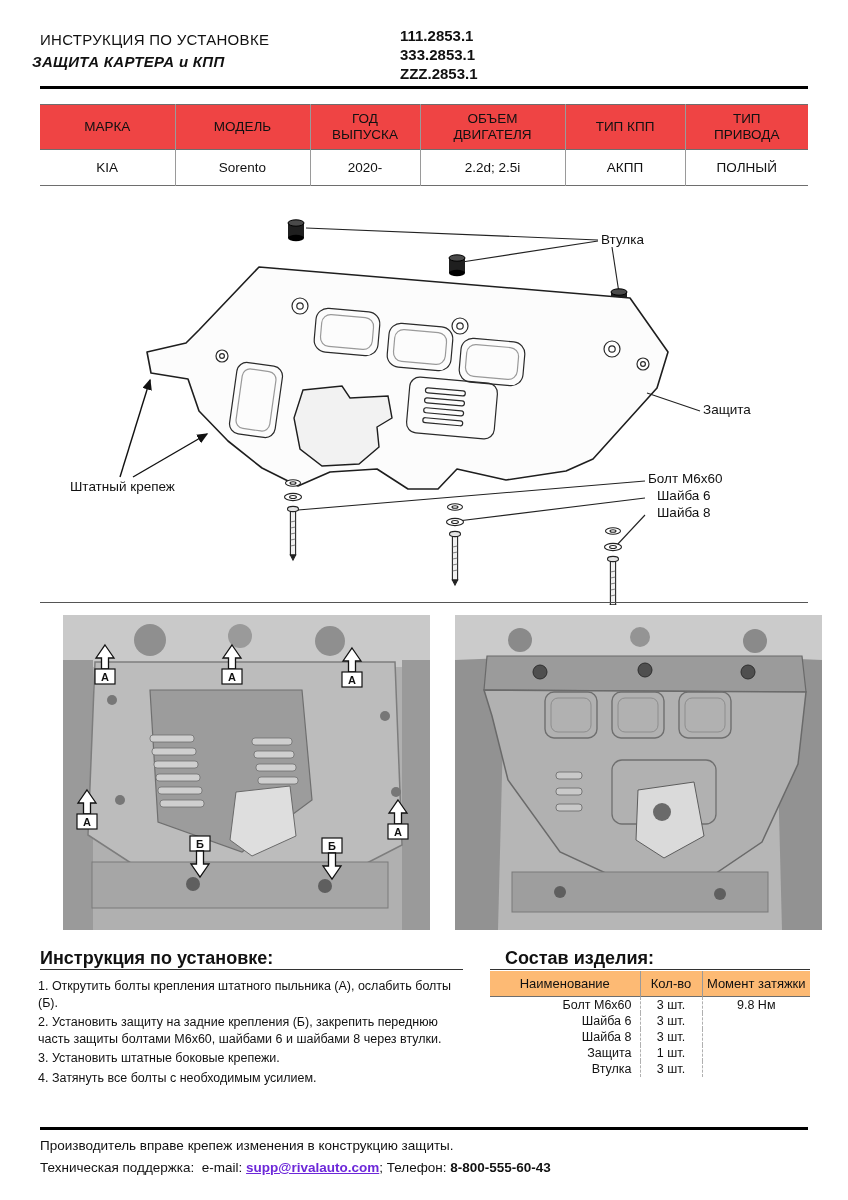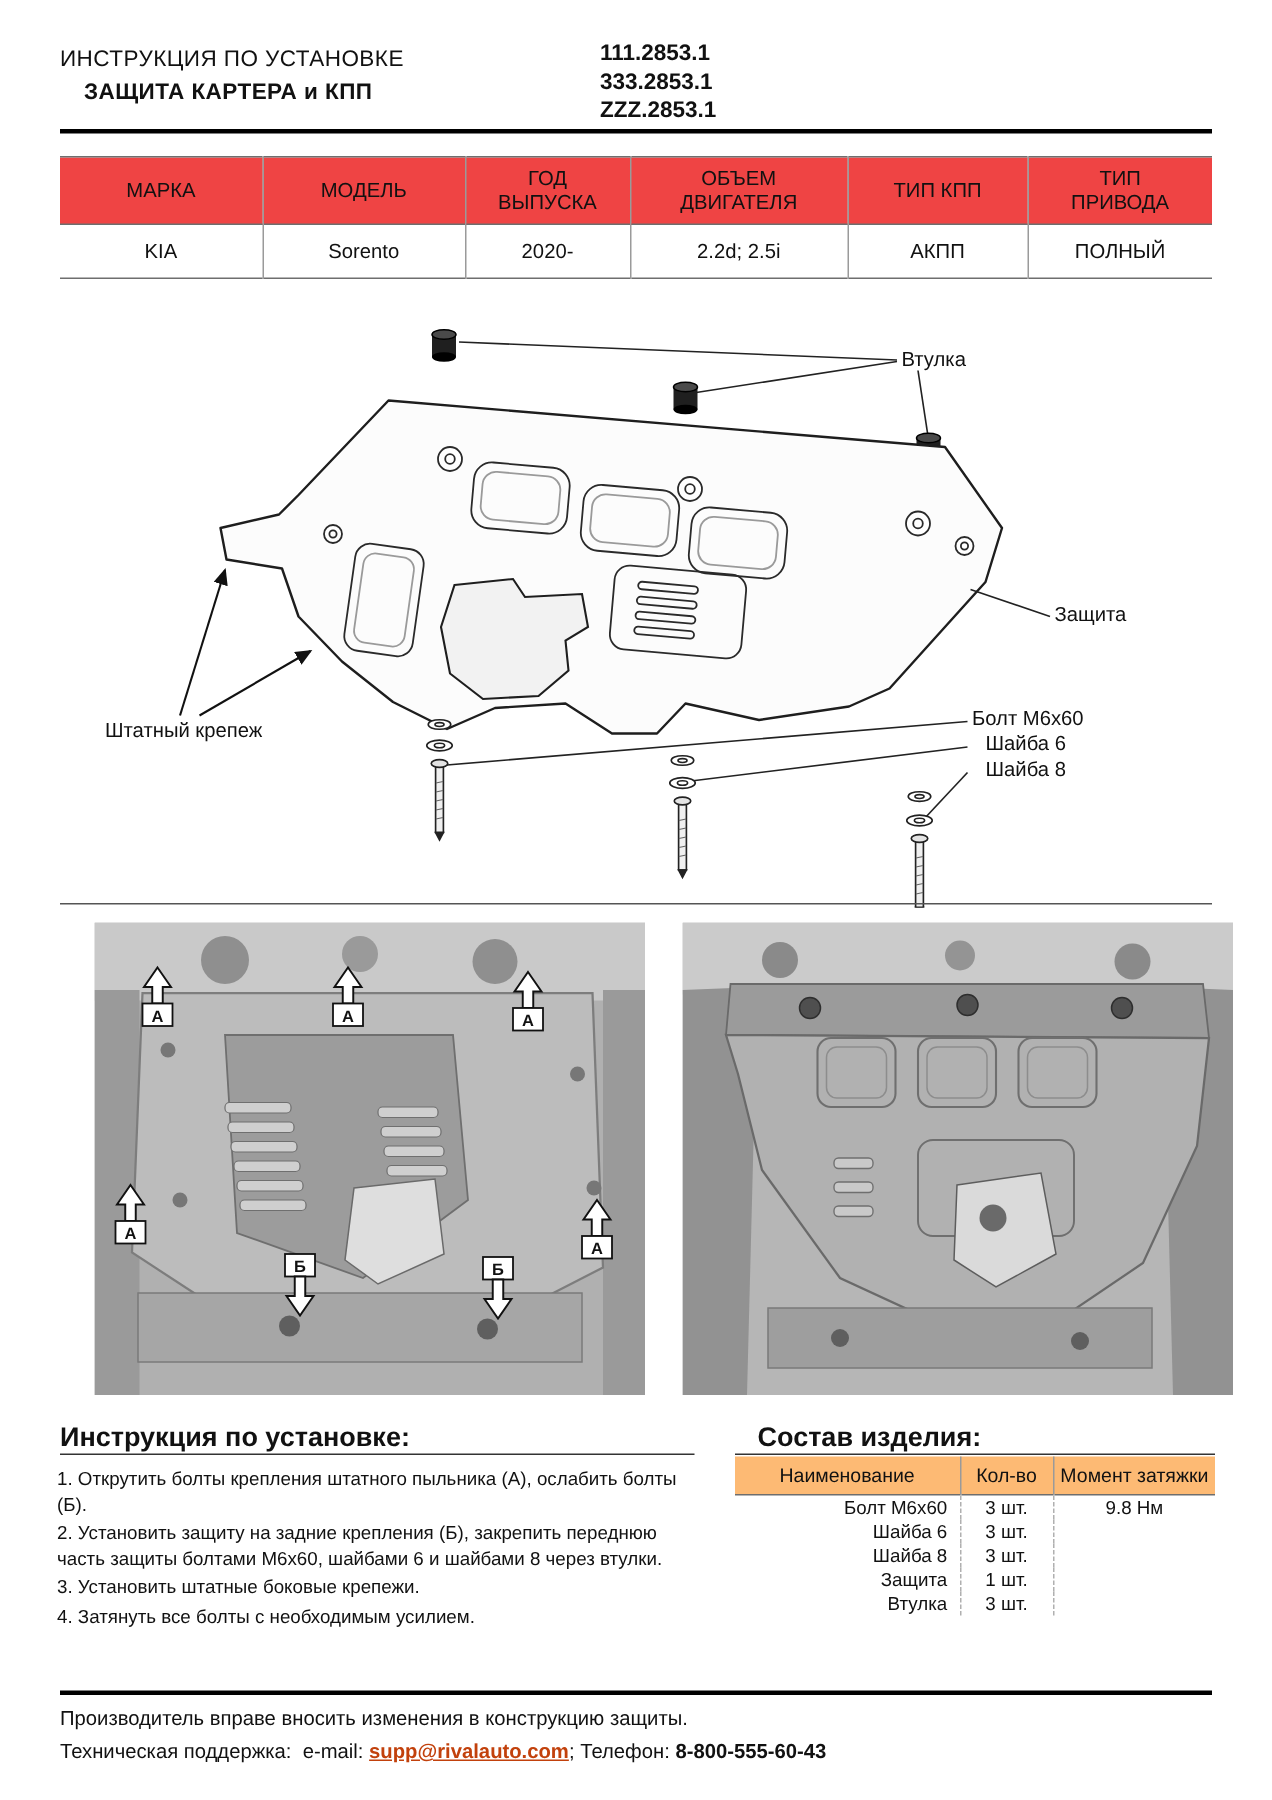--- a/index.html
+++ b/index.html
@@ -41,32 +41,32 @@
   
   table.parts { border-collapse:collapse; width:320px; table-layout:fixed; font-size:12.5px; }
   table.parts thead tr { background:#fdba74; border-bottom:1px solid #6e6e6e; height:25px; }
   table.parts thead th { font-weight:400; font-size:13px; text-align:center; border-left:1px solid #9a9a9a; }
   table.parts thead th:first-child { border-left:none; }
   table.parts tbody td { height:16px; line-height:16px; border-left:1px dashed #b0b0b0; text-align:center; }
   table.parts tbody td:first-child { border-left:none; text-align:right; padding-right:8px; }
 
   
   .footer-line { font-size:13.5px; white-space:pre-wrap; }
-  a.email { color:#c2410c; font-weight:700; text-decoration:underline; cursor:pointer; }
+  a.email { color:#6d28d9; font-weight:700; text-decoration:underline; cursor:pointer; }
   .phone { font-weight:700; }
 
   svg text { font-family:"Liberation Sans", sans-serif; font-size:11px; font-weight:700; fill:#111; }
 </style>
 </head>
 <body>
 
 <div class="page">
 
   <div class="abs title1" style="left:40px; top:31px;">ИНСТРУКЦИЯ ПО УСТАНОВКЕ</div>
-  <div class="abs title2" style="left:56px; top:53px;">ЗАЩИТА КАРТЕРА и КПП</div>
+  <div class="abs title2" style="left:32px; top:53px;font-style:italic;">ЗАЩИТА КАРТЕРА и КПП</div>
   <div class="abs partnums" style="left:400px; top:26px;">
     <div>111.2853.1</div>
     <div>333.2853.1</div>
     <div>ZZZ.2853.1</div>
   </div>
   <div class="abs rule-thick" style="left:40px; top:86px; width:768px;"></div>
 
   <table class="spec abs" style="left:40px; top:104px;">
     <colgroup>
       <col style="width:135px">
@@ -401,16 +401,16 @@
       </tr>
       <tr>
         <td>Втулка</td>
         <td>3 шт.</td>
         <td></td>
       </tr>
     </tbody>
   </table>
 
   <div class="abs rule-thick" style="left:40px; top:1127px; width:768px;"></div>
-  <div class="abs footer-line" style="left:40px; top:1138px;">Производитель вправе вносить изменения в конструкцию защиты.</div>
+  <div class="abs footer-line" style="left:40px; top:1138px;">Производитель вправе крепеж изменения в конструкцию защиты.</div>
   <div class="abs footer-line" style="left:40px; top:1160px;"><span>Техническая поддержка:  e-mail: </span><a class="email">supp@rivalauto.com</a><span>; </span><span>Телефон: </span><span class="phone">8-800-555-60-43</span></div>
 
 </div>
 
 </body></html>

